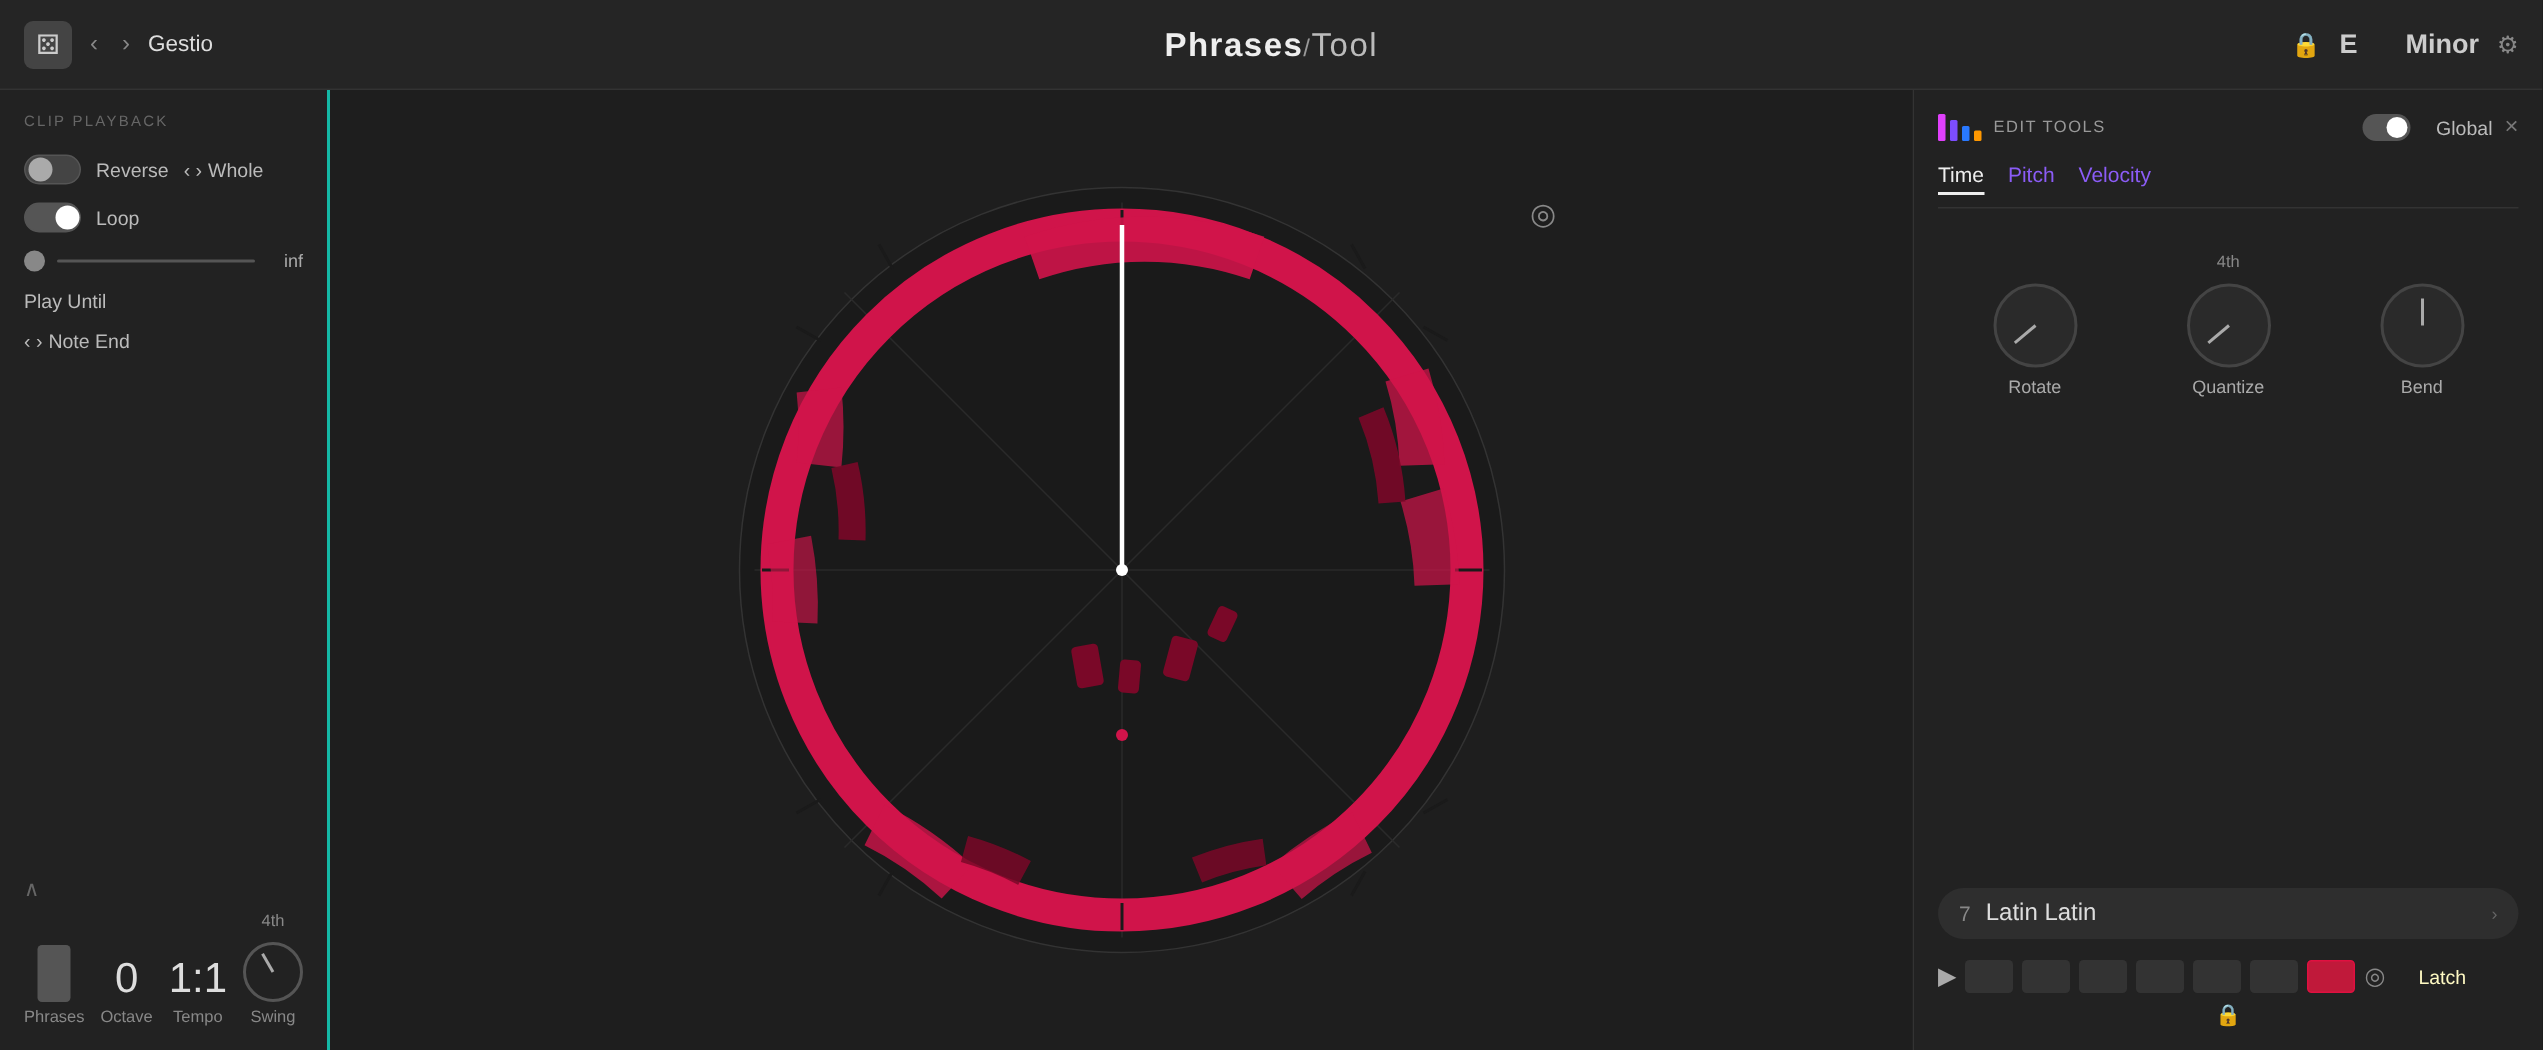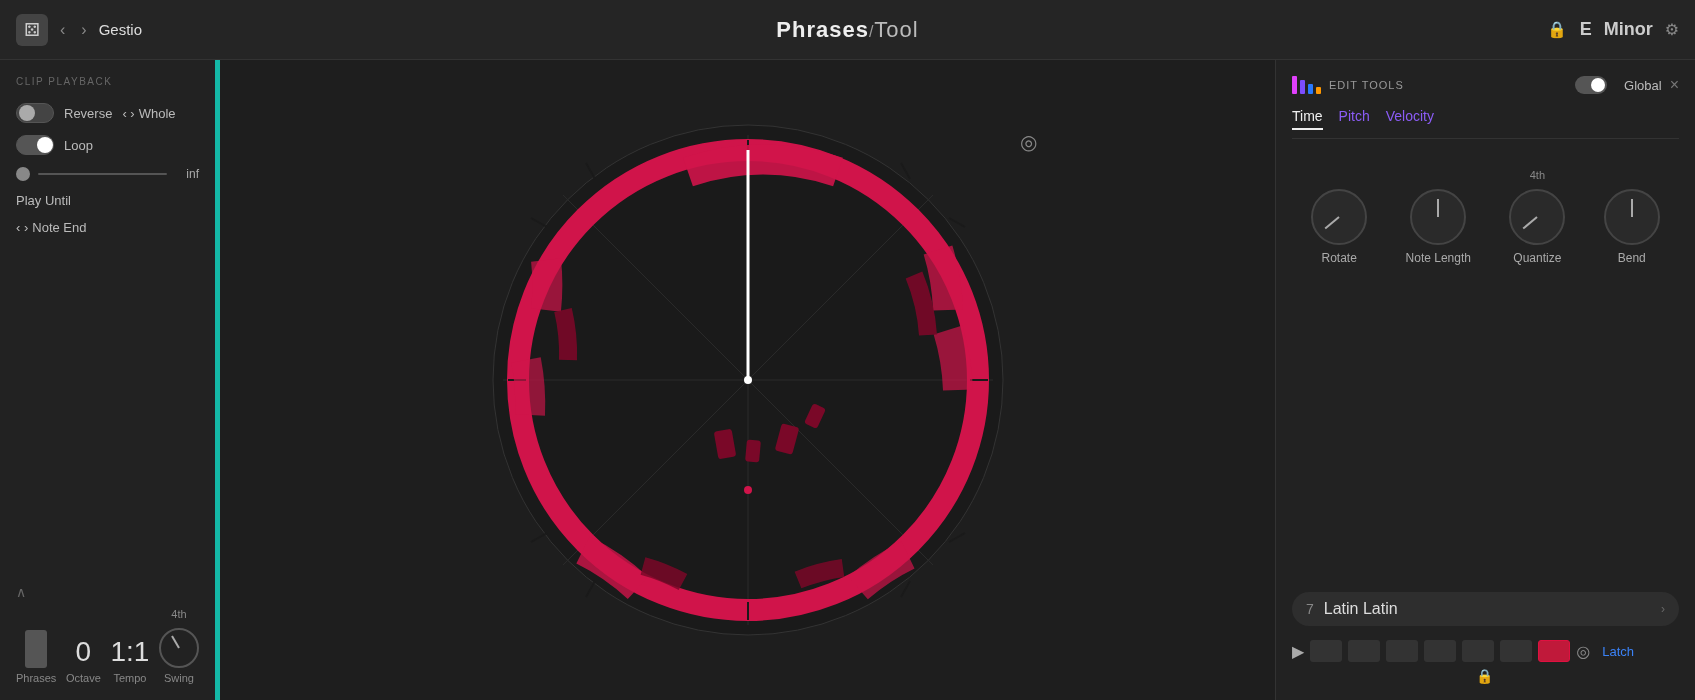--- a/index.html
+++ b/index.html
@@ -79,20 +79,21 @@
     }
     .key-label {
       font-size: 18px;
       color: #ccc;
       font-weight: 600;
     }
     .scale-label {
       font-size: 18px;
       color: #ccc;
       font-weight: 600;
+      margin-left: 20px;
     }
     .lock-icon, .gear-icon {
       color: #888;
       font-size: 16px;
       cursor: pointer;
     }
 
     
     .main {
       display: flex;
@@ -101,21 +102,21 @@
     }
 
     
     .left-panel {
       width: 220px;
       background: #222;
       padding: 16px;
       display: flex;
       flex-direction: column;
       gap: 12px;
-      border-right: 5px solid #14b8a6;
+      border-right: 2px solid #14b8a6;
       flex-shrink: 0;
     }
     .section-label {
       font-size: 10px;
       color: #666;
       letter-spacing: 1.5px;
       text-transform: uppercase;
       margin-bottom: 4px;
     }
     .control-row {
@@ -456,22 +457,22 @@
       height: 22px;
       background: #333;
       border-radius: 3px;
     }
     .slot.active {
       background: #c0193a;
       border: 1px solid #e01040;
     }
     .latch-label {
       font-size: 13px;
-      color: #3b82f6;
-      margin-left: 6px;
+      color: #fef9c3;
+      margin-left: 16px;
     }
     .palette-btn {
       color: #888;
       font-size: 16px;
       cursor: pointer;
     }
     .lock-small {
       color: #888;
       font-size: 14px;
     }
@@ -663,26 +664,20 @@
     </div>
 
     <div class="knob-row">
       <div class="knob-item">
         <div class="knob-circle">
           <div class="knob-needle rotate"></div>
         </div>
         <span class="knob-label">Rotate</span>
       </div>
       <div class="knob-item">
-        <div class="knob-circle">
-          <div class="knob-needle center" style="transform:rotate(0deg);"></div>
-        </div>
-        <span class="knob-label">Note Length</span>
-      </div>
-      <div class="knob-item">
         <span class="knob-value">4th</span>
         <div class="knob-circle">
           <div class="knob-needle quantize"></div>
         </div>
         <span class="knob-label">Quantize</span>
       </div>
       <div class="knob-item">
         <div class="knob-circle">
           <div class="knob-needle bend" style="transform:rotate(0deg);"></div>
         </div>

